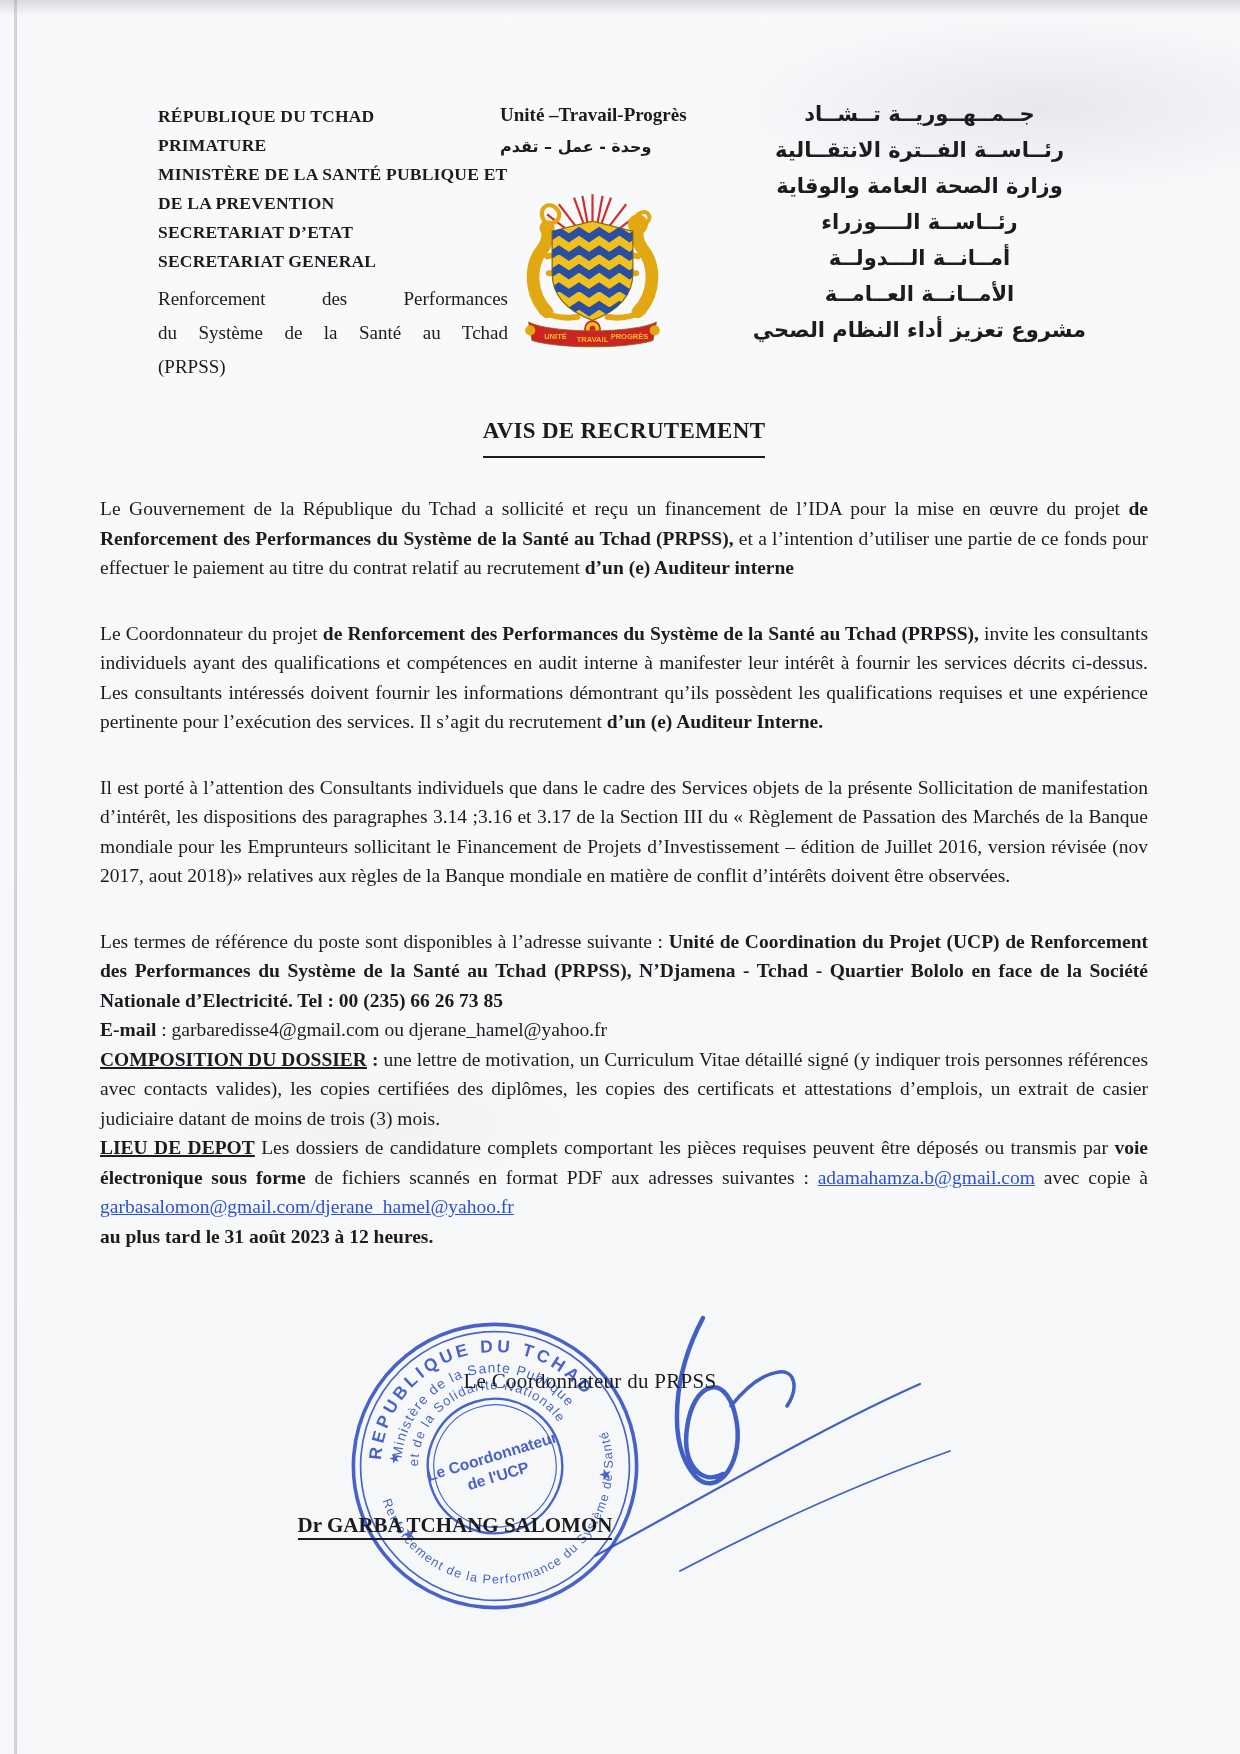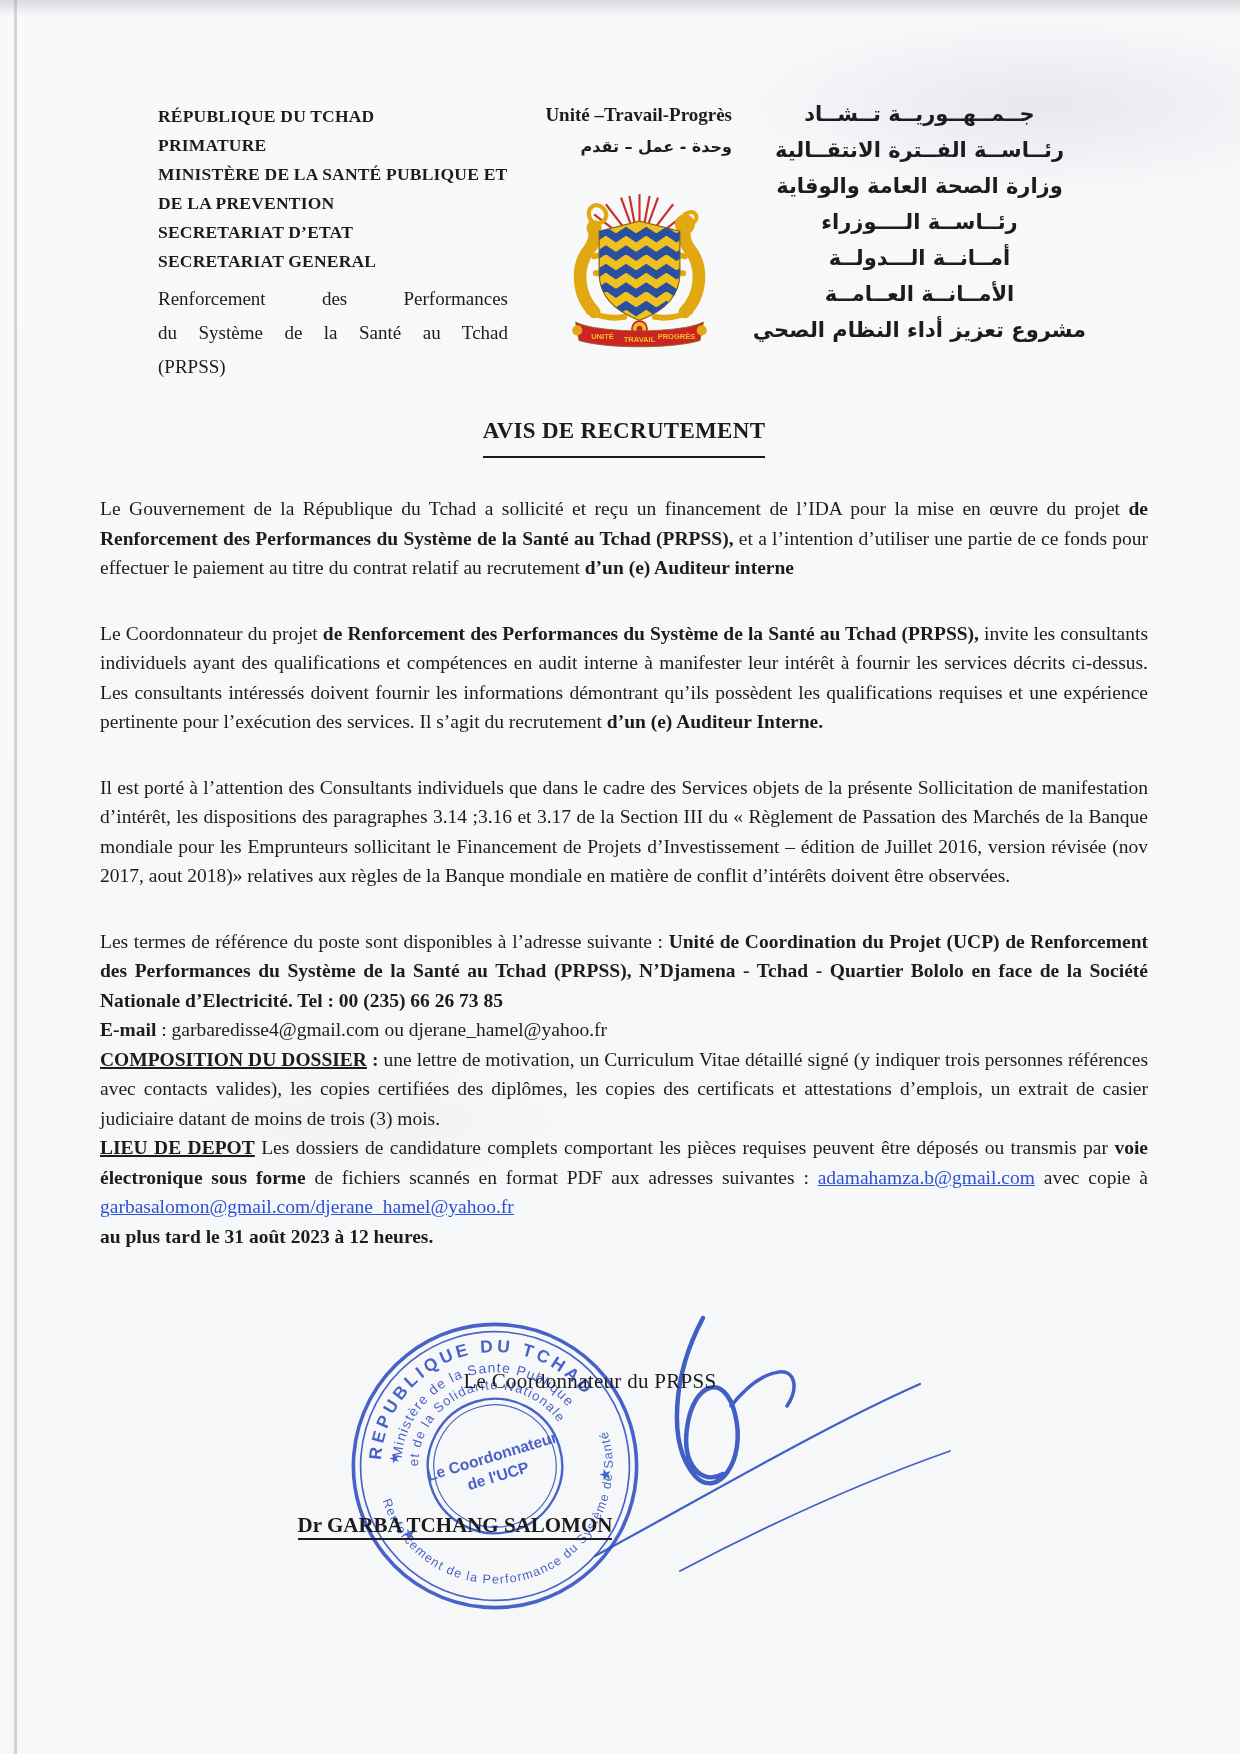--- a/index.html
+++ b/index.html
@@ -23,21 +23,21 @@
     content:"";position:absolute;left:0;right:0;top:0;height:16px;
     background:linear-gradient(rgba(120,124,134,.25),transparent);
   }
 
   
   .header{position:relative;height:400px;}
   .h-left{position:absolute;left:158px;top:102px;width:350px;}
   .h-left .gov-line{font-weight:700;font-size:17.5px;line-height:29px;letter-spacing:.2px;}
   .h-left .project{margin-top:6px;font-weight:400;font-size:19px;line-height:34px;}
   .h-left .project .jline{text-align:justify;text-align-last:justify;}
-  .h-center{position:absolute;left:477px;top:104px;width:255px;text-align:right;}
+  .h-center{position:absolute;left:500px;top:104px;width:255px;text-align:left;}
   .motto-fr{font-weight:700;font-size:19px;}
   .motto-ar{font-weight:700;font-size:16px;margin-top:11px;direction:rtl;}
   .emblem{margin-top:8px;}
   .h-right{position:absolute;right:148px;top:96px;width:345px;direction:rtl;text-align:center;}
   .h-right .ar-line{font-weight:700;font-size:21px;line-height:36px;white-space:nowrap;}
 
   
   .doc{padding:0 92px 0 100px;}
   .title{
     text-align:center;margin:18px 0 0 0;

